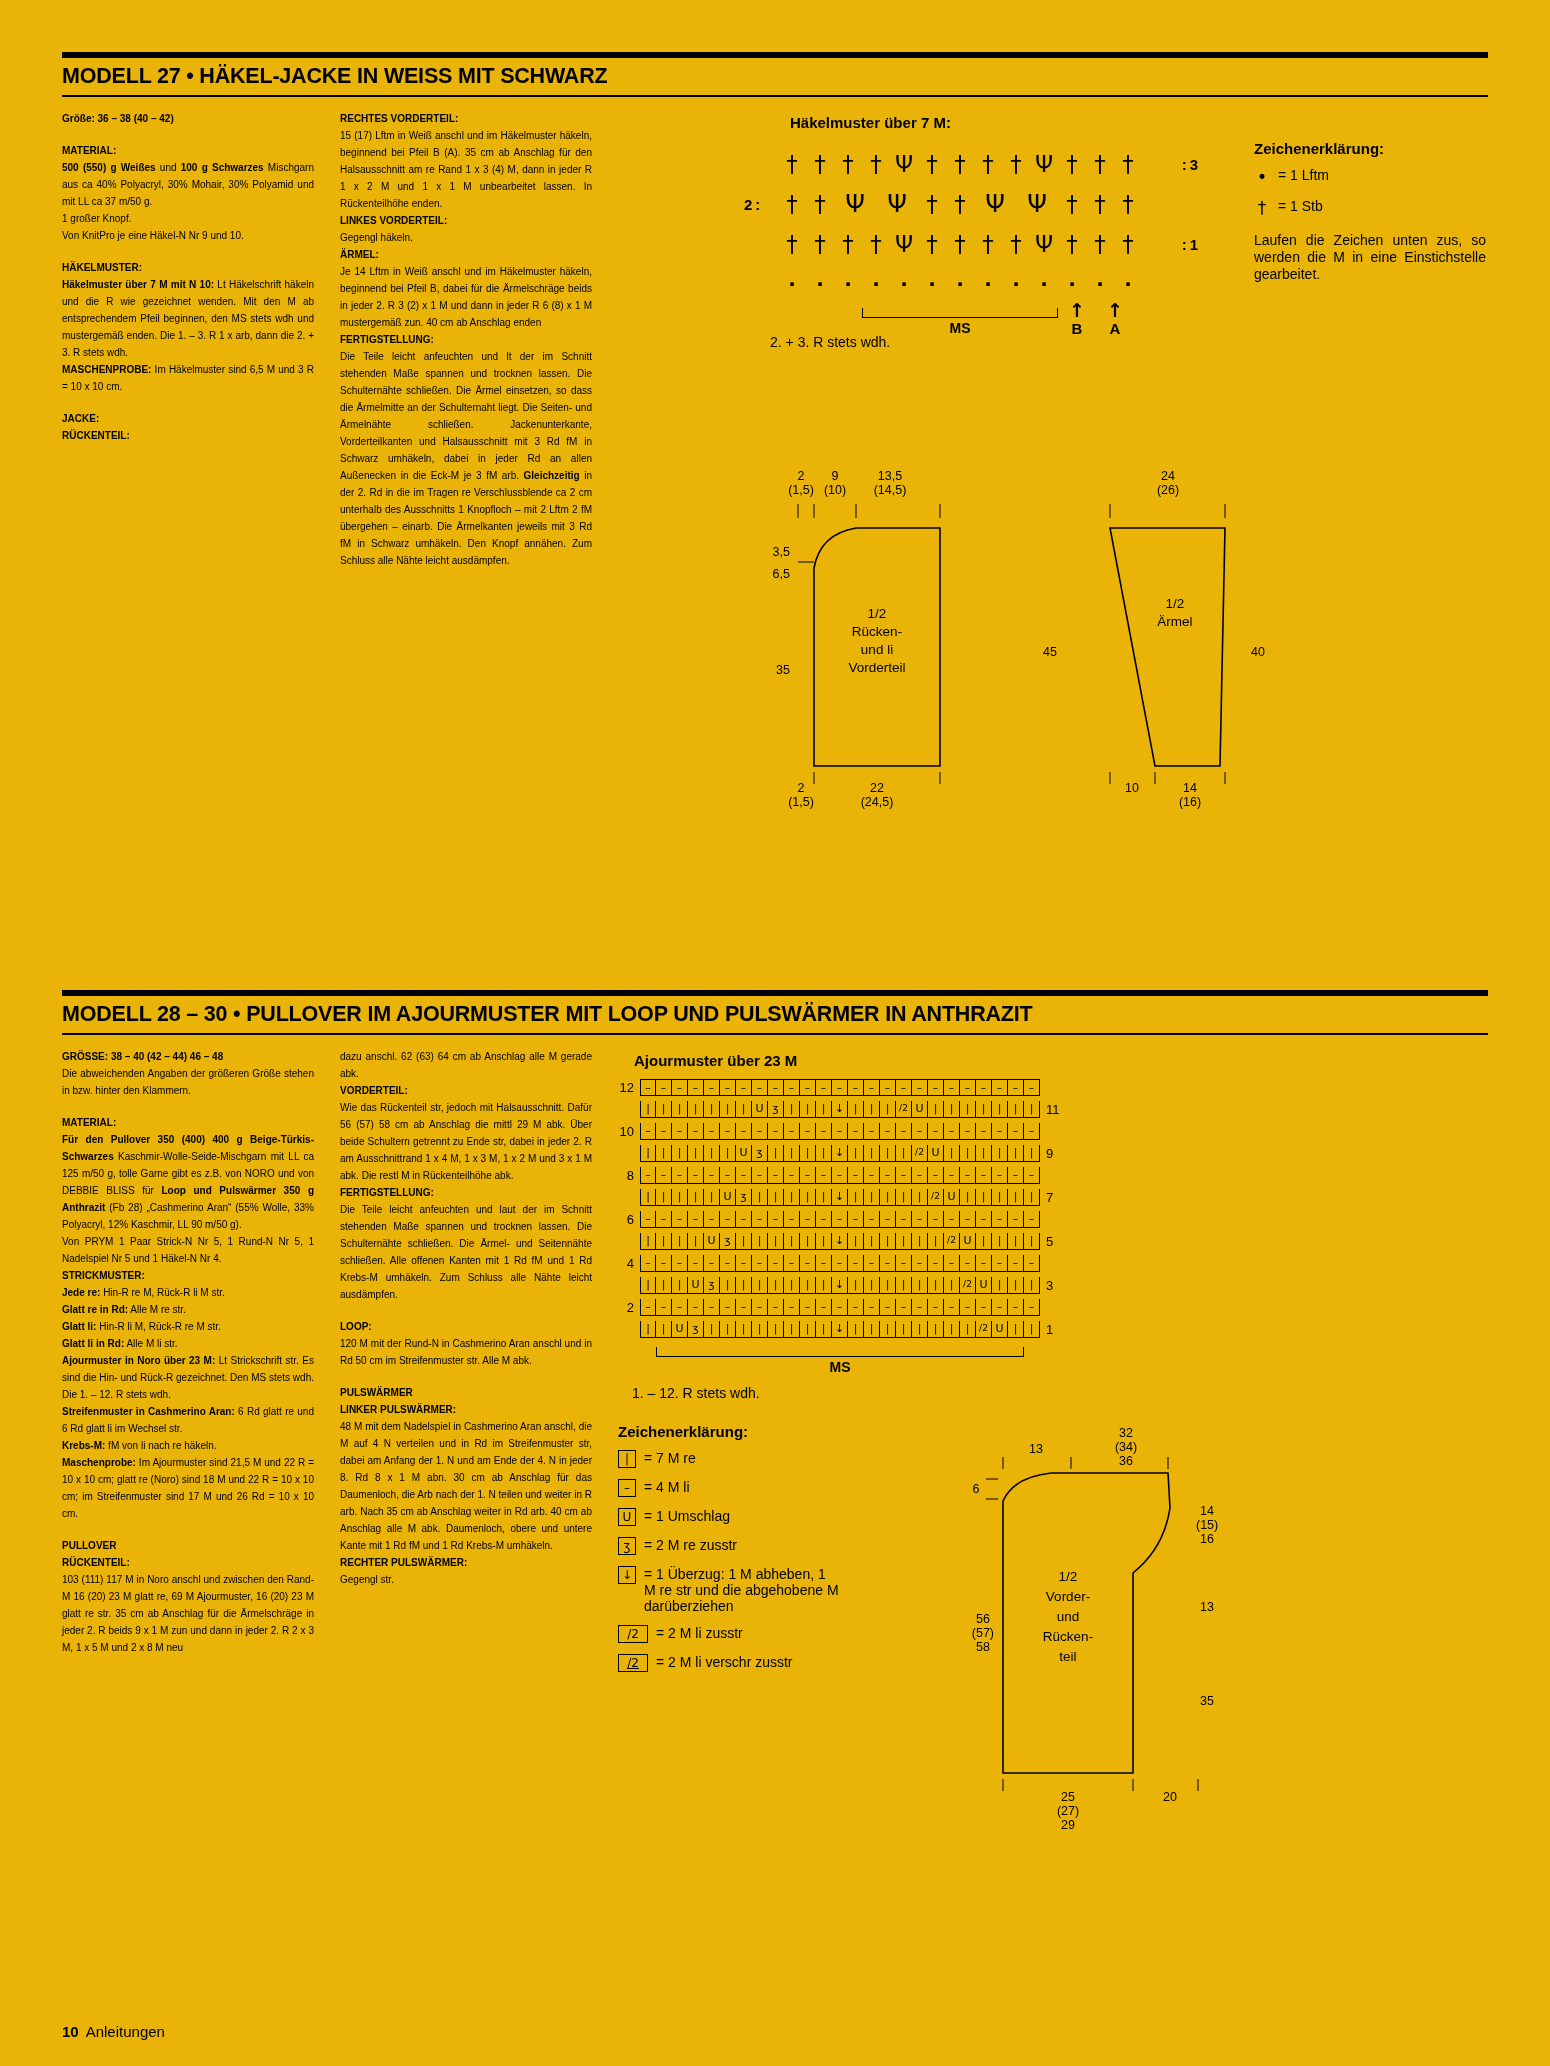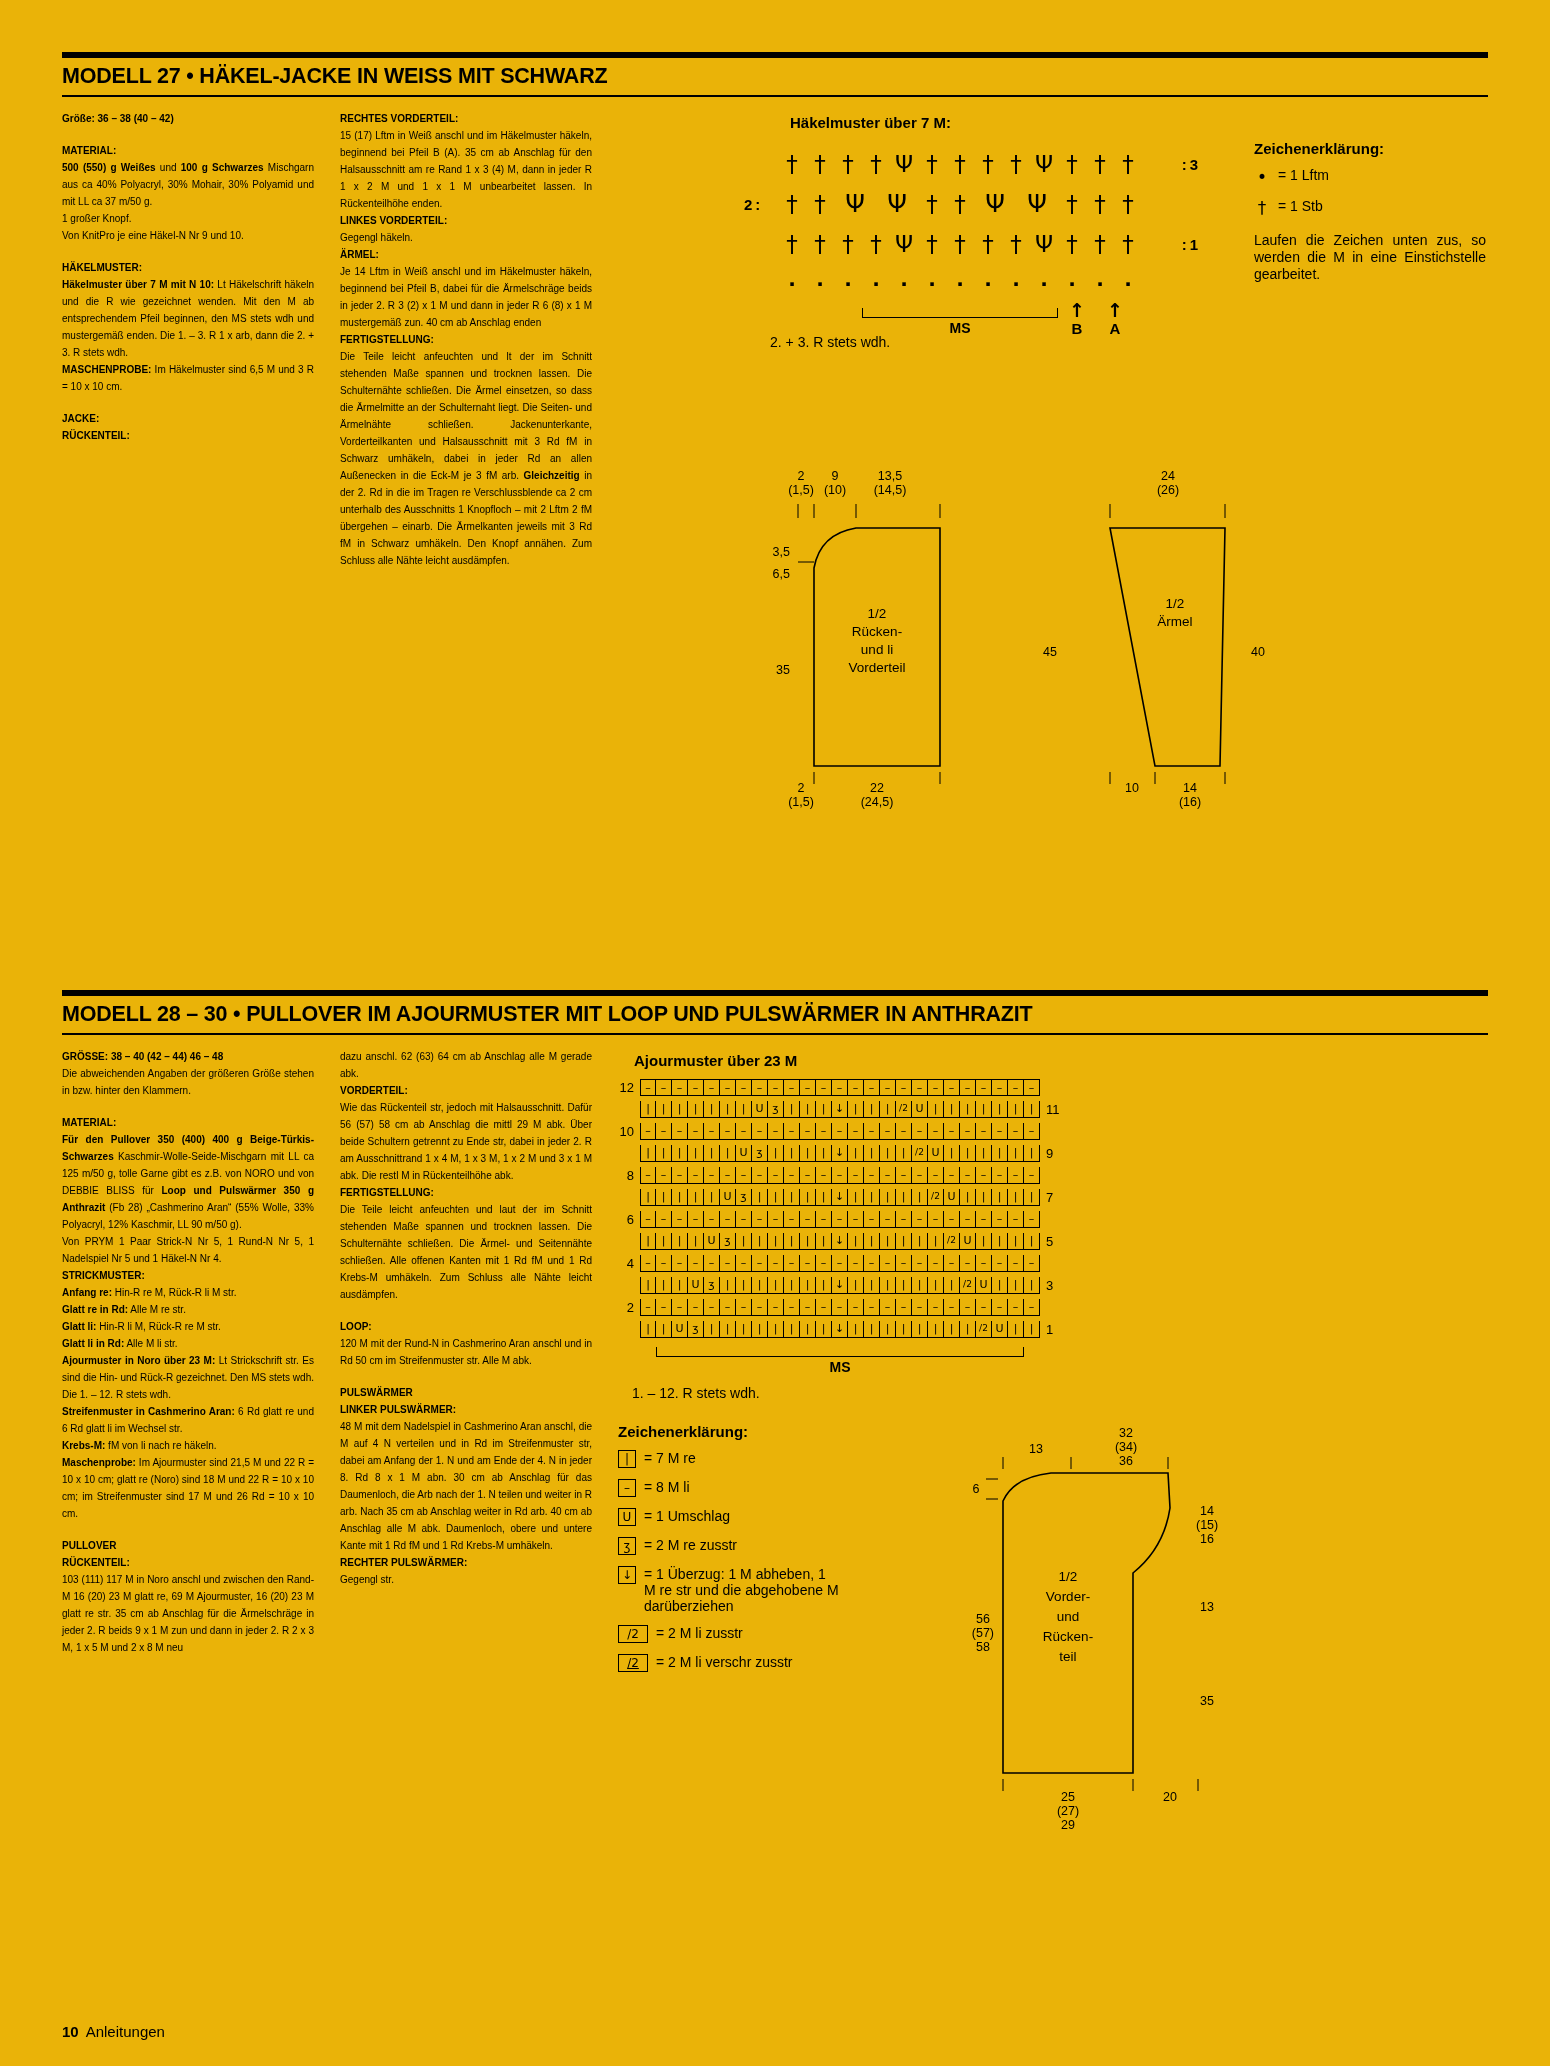--- a/index.html
+++ b/index.html
@@ -272,21 +272,21 @@
       <h1>MODELL 28 – 30 • PULLOVER IM AJOURMUSTER MIT LOOP UND PULSWÄRMER IN ANTHRAZIT</h1>
     </header>
     <div class="cols cols2">
       <div class="col">
           <p class="para"><b>GRÖSSE: 38 – 40 (42 – 44) 46 – 48</b></p>
           <p class="para">Die abweichenden Angaben der größeren Größe stehen in bzw. hinter den Klammern.</p>
           <p class="para gap"><b>MATERIAL:</b></p>
           <p class="para"><b>Für den Pullover 350 (400) 400 g Beige-Türkis-Schwarzes</b> Kaschmir-Wolle-Seide-Mischgarn mit LL ca 125 m/50 g, tolle Garne gibt es z.B. von NORO und von DEBBIE BLISS für <b>Loop und Pulswärmer 350 g Anthrazit</b> (Fb 28) „Cashmerino Aran“ (55% Wolle, 33% Polyacryl, 12% Kaschmir, LL 90 m/50 g).</p>
           <p class="para">Von PRYM 1 Paar Strick-N Nr 5, 1 Rund-N Nr 5, 1 Nadelspiel Nr 5 und 1 Häkel-N Nr 4.</p>
           <p class="para"><b>STRICKMUSTER:</b></p>
-          <p class="para"><b>Anfang re:</b> Hin-R re M, Rück-R li M str.</p>
+          <p class="para"><b>Jede re:</b> Hin-R re M, Rück-R li M str.</p>
           <p class="para"><b>Glatt re in Rd:</b> Alle M re str.</p>
           <p class="para"><b>Glatt li:</b> Hin-R li M, Rück-R re M str.</p>
           <p class="para"><b>Glatt li in Rd:</b> Alle M li str.</p>
           <p class="para"><b>Ajourmuster in Noro über 23 M:</b> Lt Strickschrift str. Es sind die Hin- und Rück-R gezeichnet. Den MS stets wdh. Die 1. – 12. R stets wdh.</p>
           <p class="para"><b>Streifenmuster in Cashmerino Aran:</b> 6 Rd glatt re und 6 Rd glatt li im Wechsel str.</p>
           <p class="para"><b>Krebs-M:</b> fM von li nach re häkeln.</p>
           <p class="para"><b>Maschenprobe:</b> Im Ajourmuster sind 21,5 M und 22 R = 10 x 10 cm; glatt re (Noro) sind 18 M und 22 R = 10 x 10 cm; im Streifenmuster sind 17 M und 26 Rd = 10 x 10 cm.</p>
           <p class="para gap"><b>PULLOVER</b></p>
           <p class="para"><b>RÜCKENTEIL:</b></p>
           <p class="para">103 (111) 117 M in Noro anschl und zwischen den Rand-M 16 (20) 23 M glatt re, 69 M Ajourmuster, 16 (20) 23 M glatt re str. 35 cm ab Anschlag für die Ärmelschräge in jeder 2. R beids 9 x 1 M zun und dann in jeder 2. R 2 x 3 M, 1 x 5 M und 2 x 8 M neu</p>
@@ -654,21 +654,21 @@
         <div class="leg-sch-row">
           <div class="legend2">
             <div class="leg-title">Zeichenerklärung:</div>
             <div>
                 <div class="lrow">
                   <span class="lbox">|</span>
                   <span class="ltext">= 7 M re</span>
                 </div>
                 <div class="lrow">
                   <span class="lbox">–</span>
-                  <span class="ltext">= 8 M li</span>
+                  <span class="ltext">= 4 M li</span>
                 </div>
                 <div class="lrow">
                   <span class="lbox">U</span>
                   <span class="ltext">= 1 Umschlag</span>
                 </div>
                 <div class="lrow">
                   <span class="lbox">ʒ</span>
                   <span class="ltext">= 2 M re zusstr</span>
                 </div>
                 <div class="lrow">

